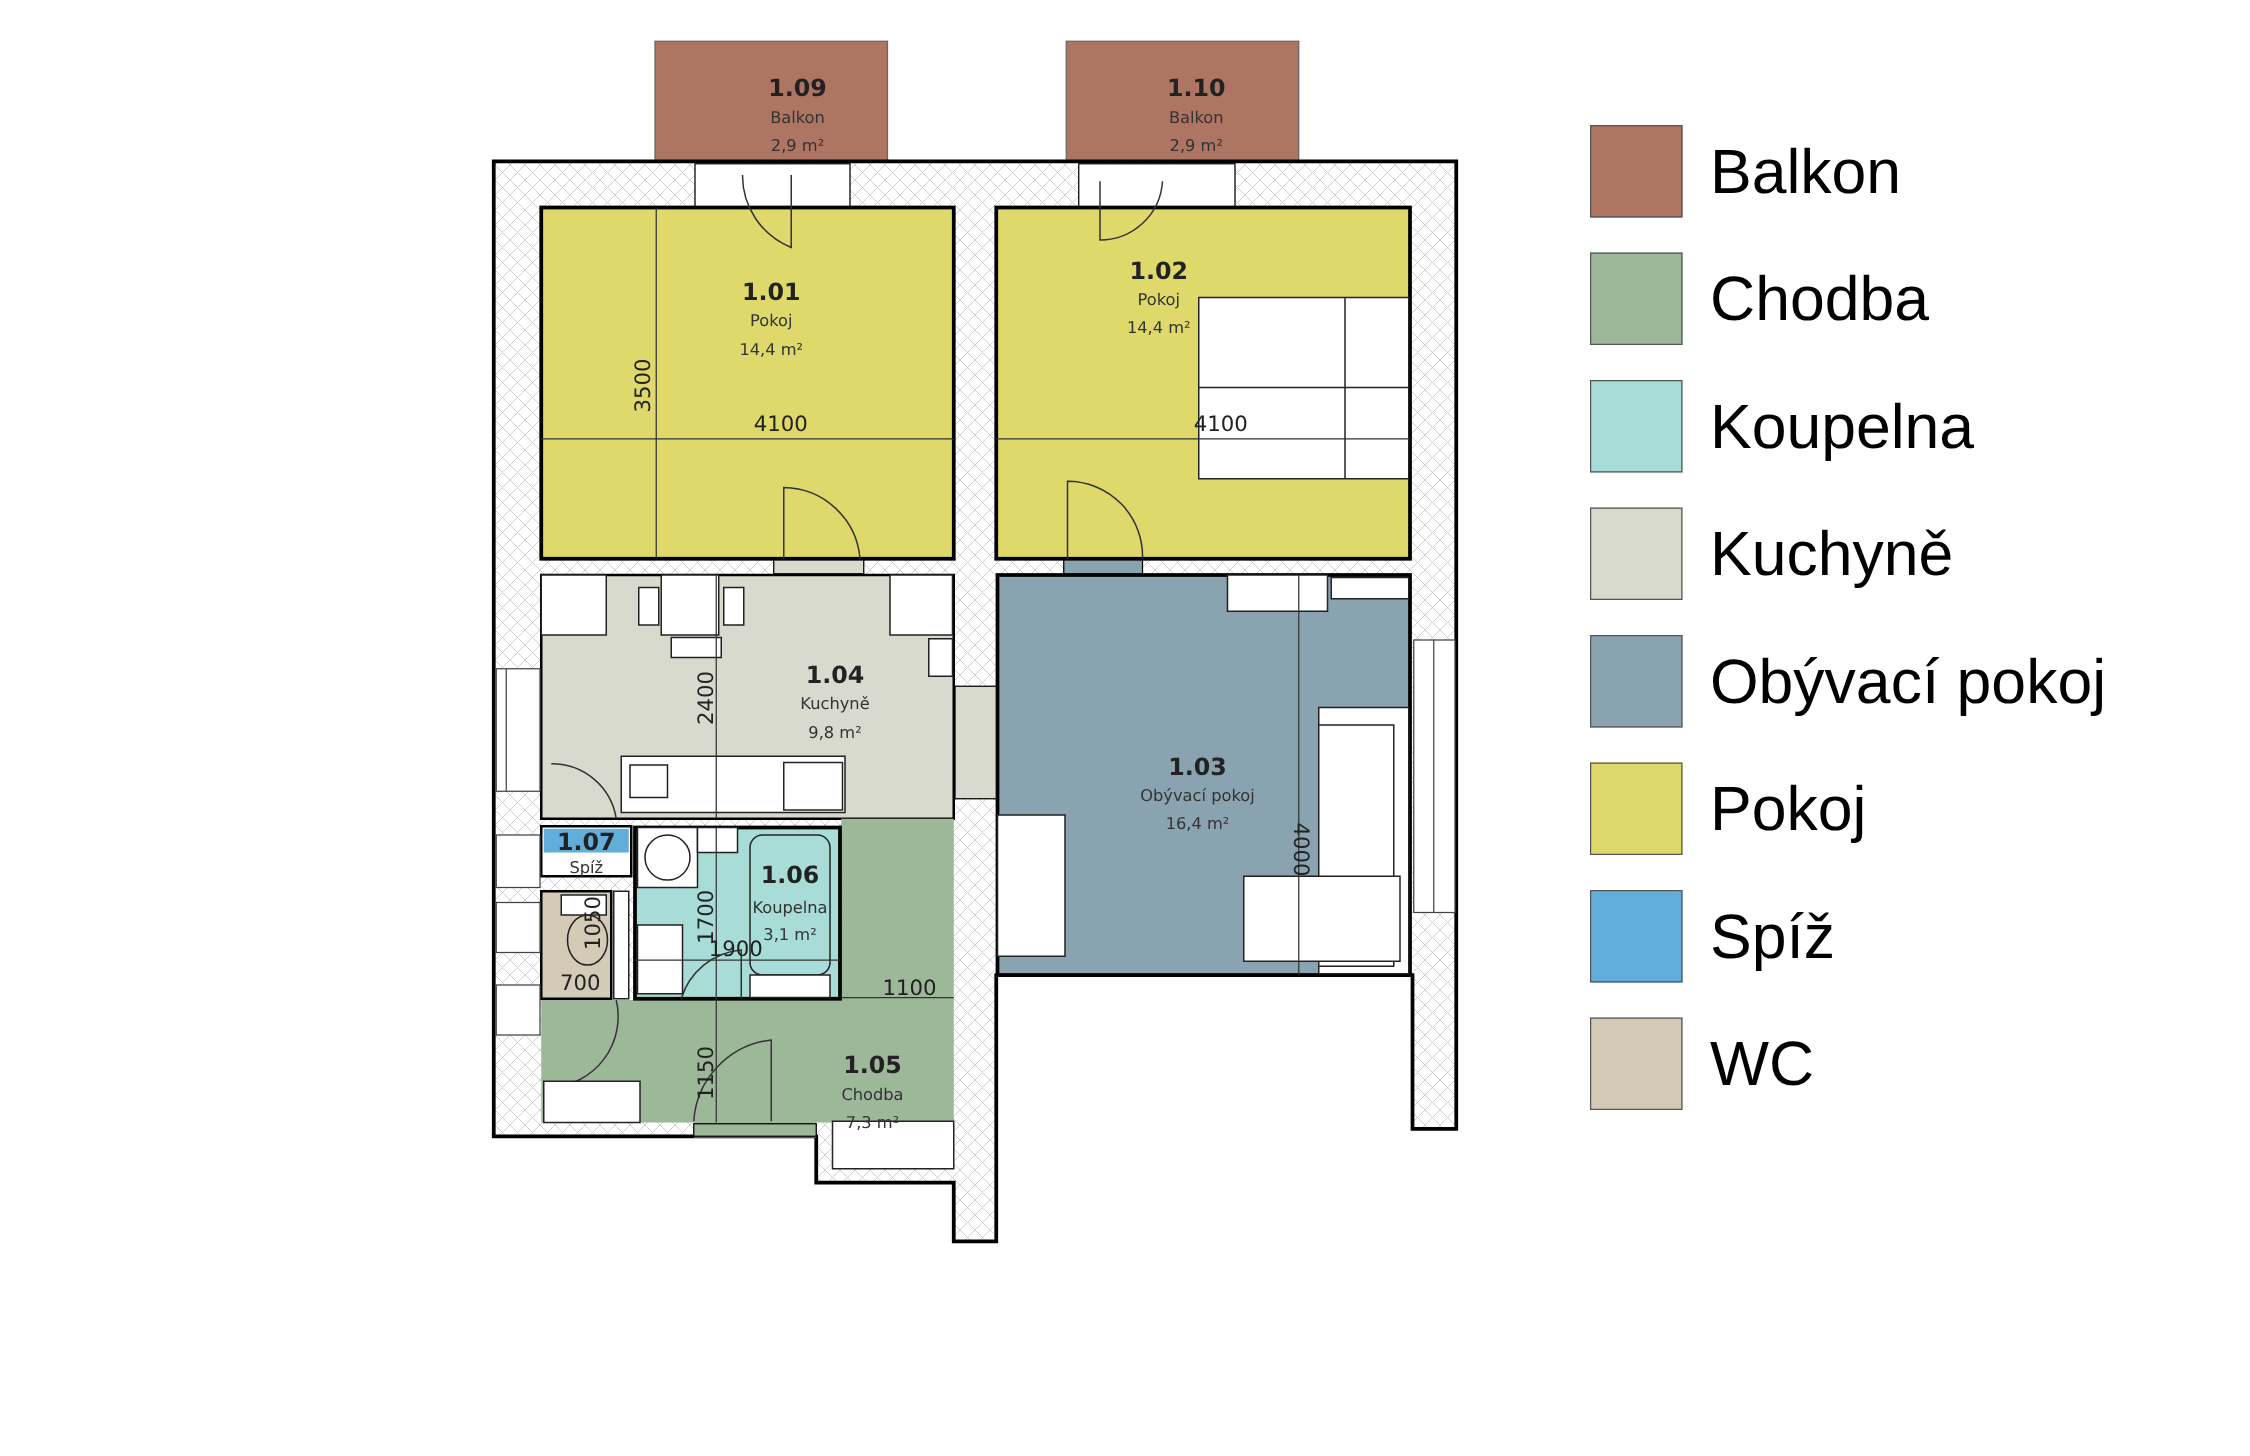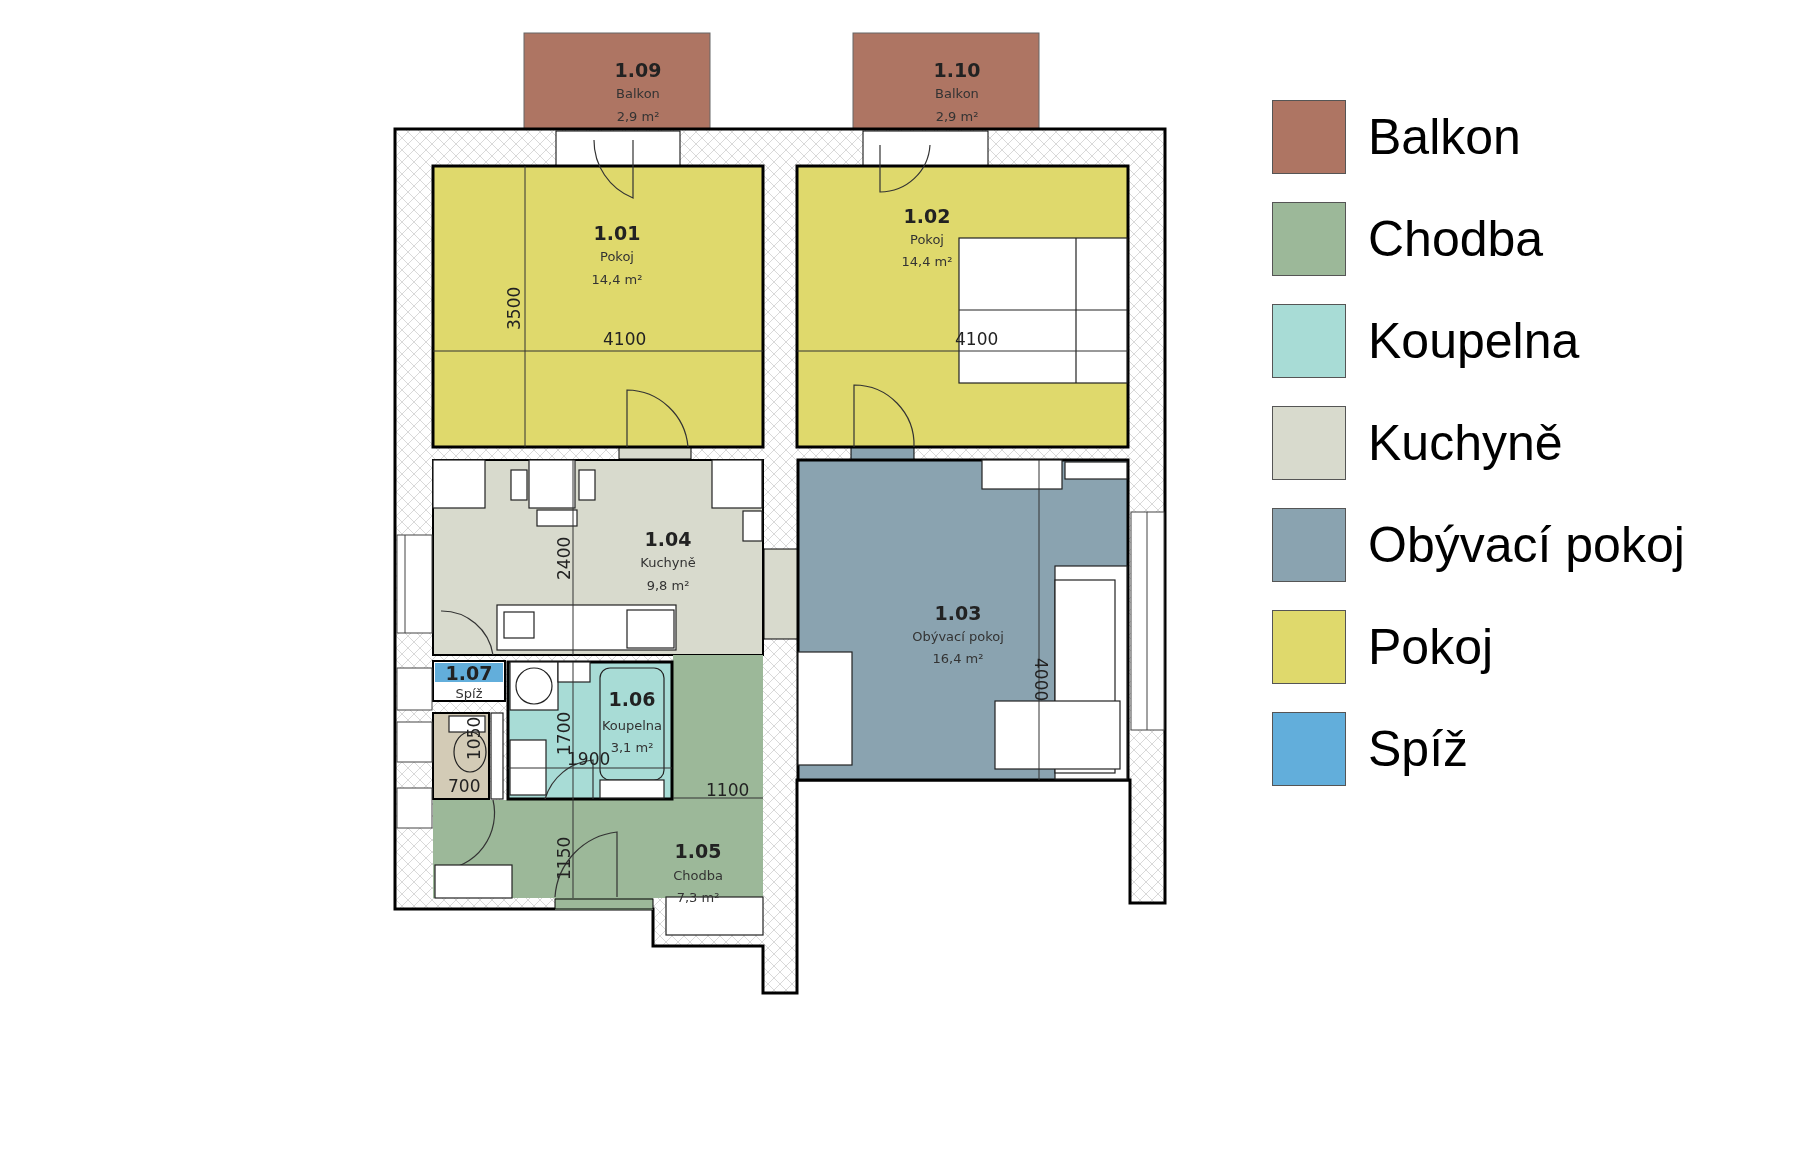--- a/index.html
+++ b/index.html
@@ -197,13 +197,17 @@
     <span class="legend-label">Obývací pokoj</span>
   </div>
   <div class="legend-row">
     <div class="swatch" style="background:#dfd96c"></div>
     <span class="legend-label">Pokoj</span>
   </div>
   <div class="legend-row">
     <div class="swatch" style="background:#62aedb"></div>
     <span class="legend-label">Spíž</span>
   </div>
+  <div class="legend-row">
+    <div class="swatch" style="background:#d3cbb6"></div>
+    <span class="legend-label">WC</span>
+  </div>
 </div>
 
 </body></html>

